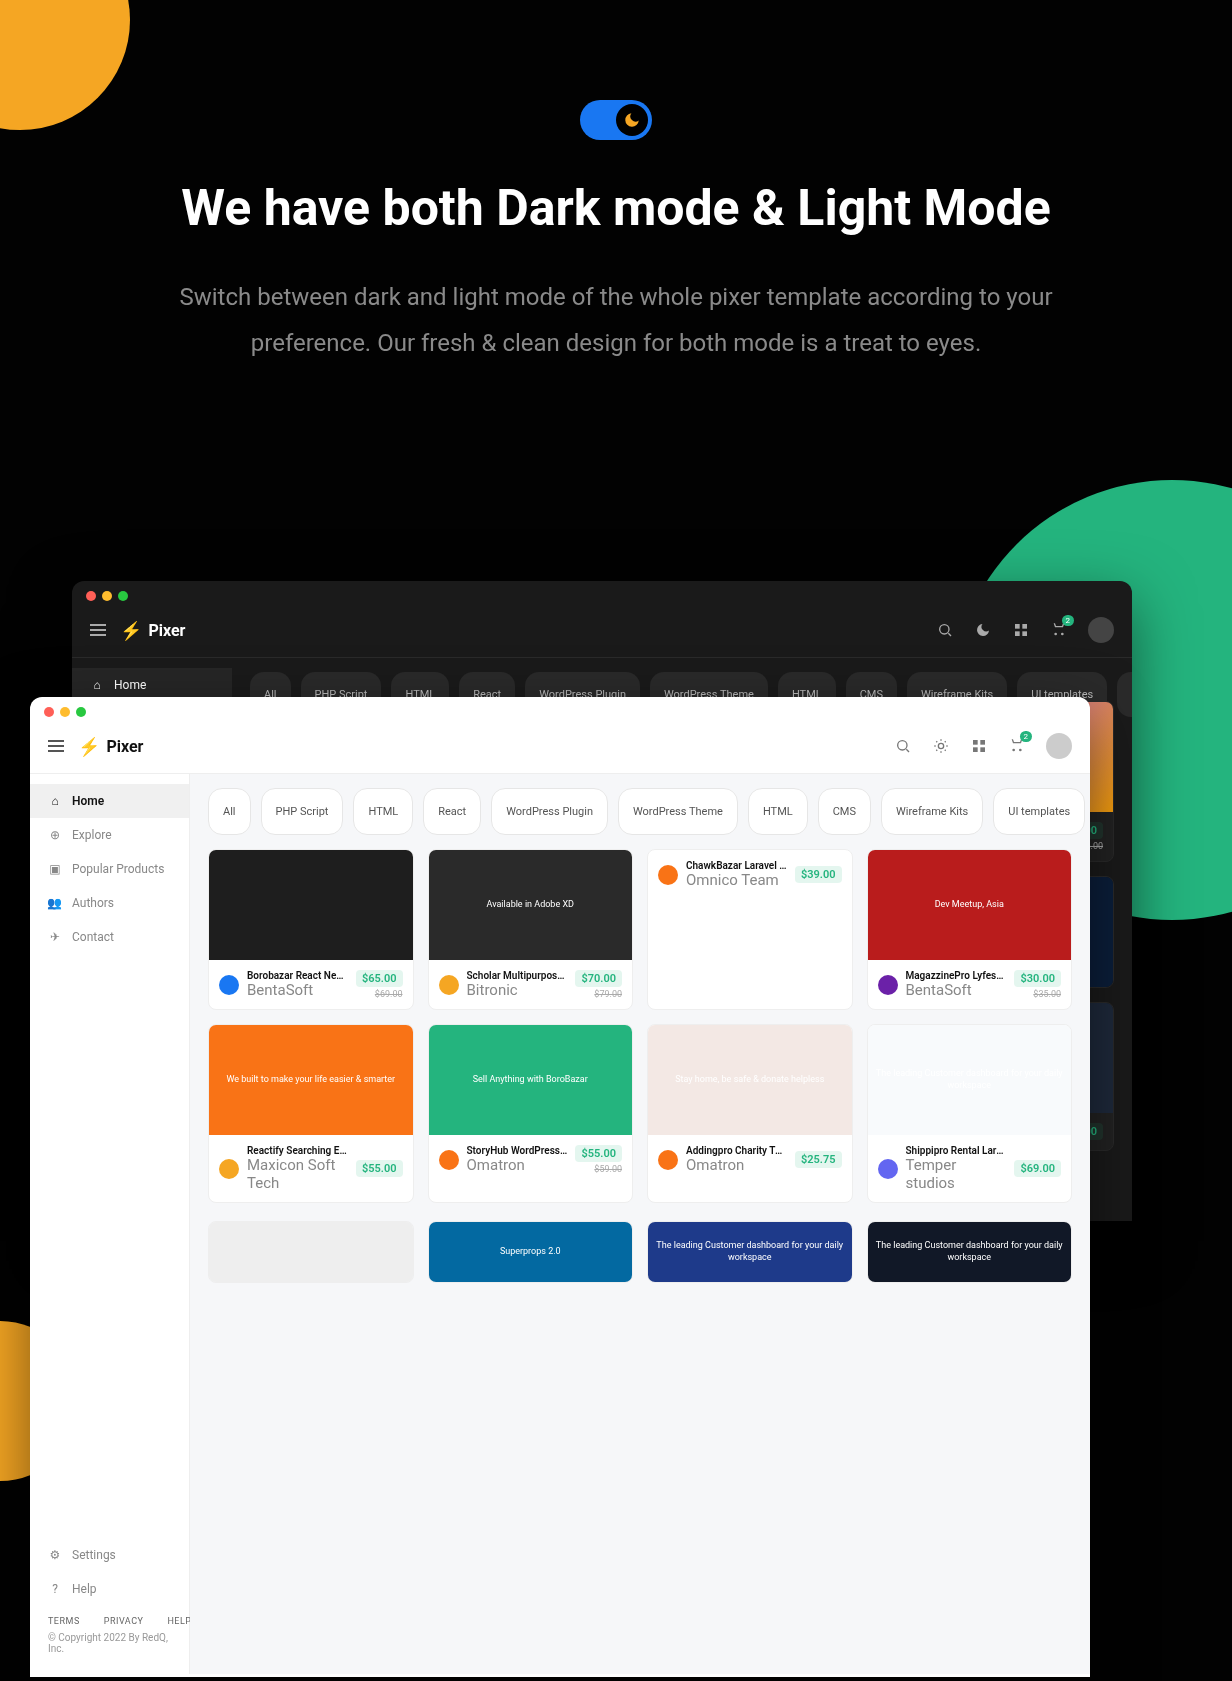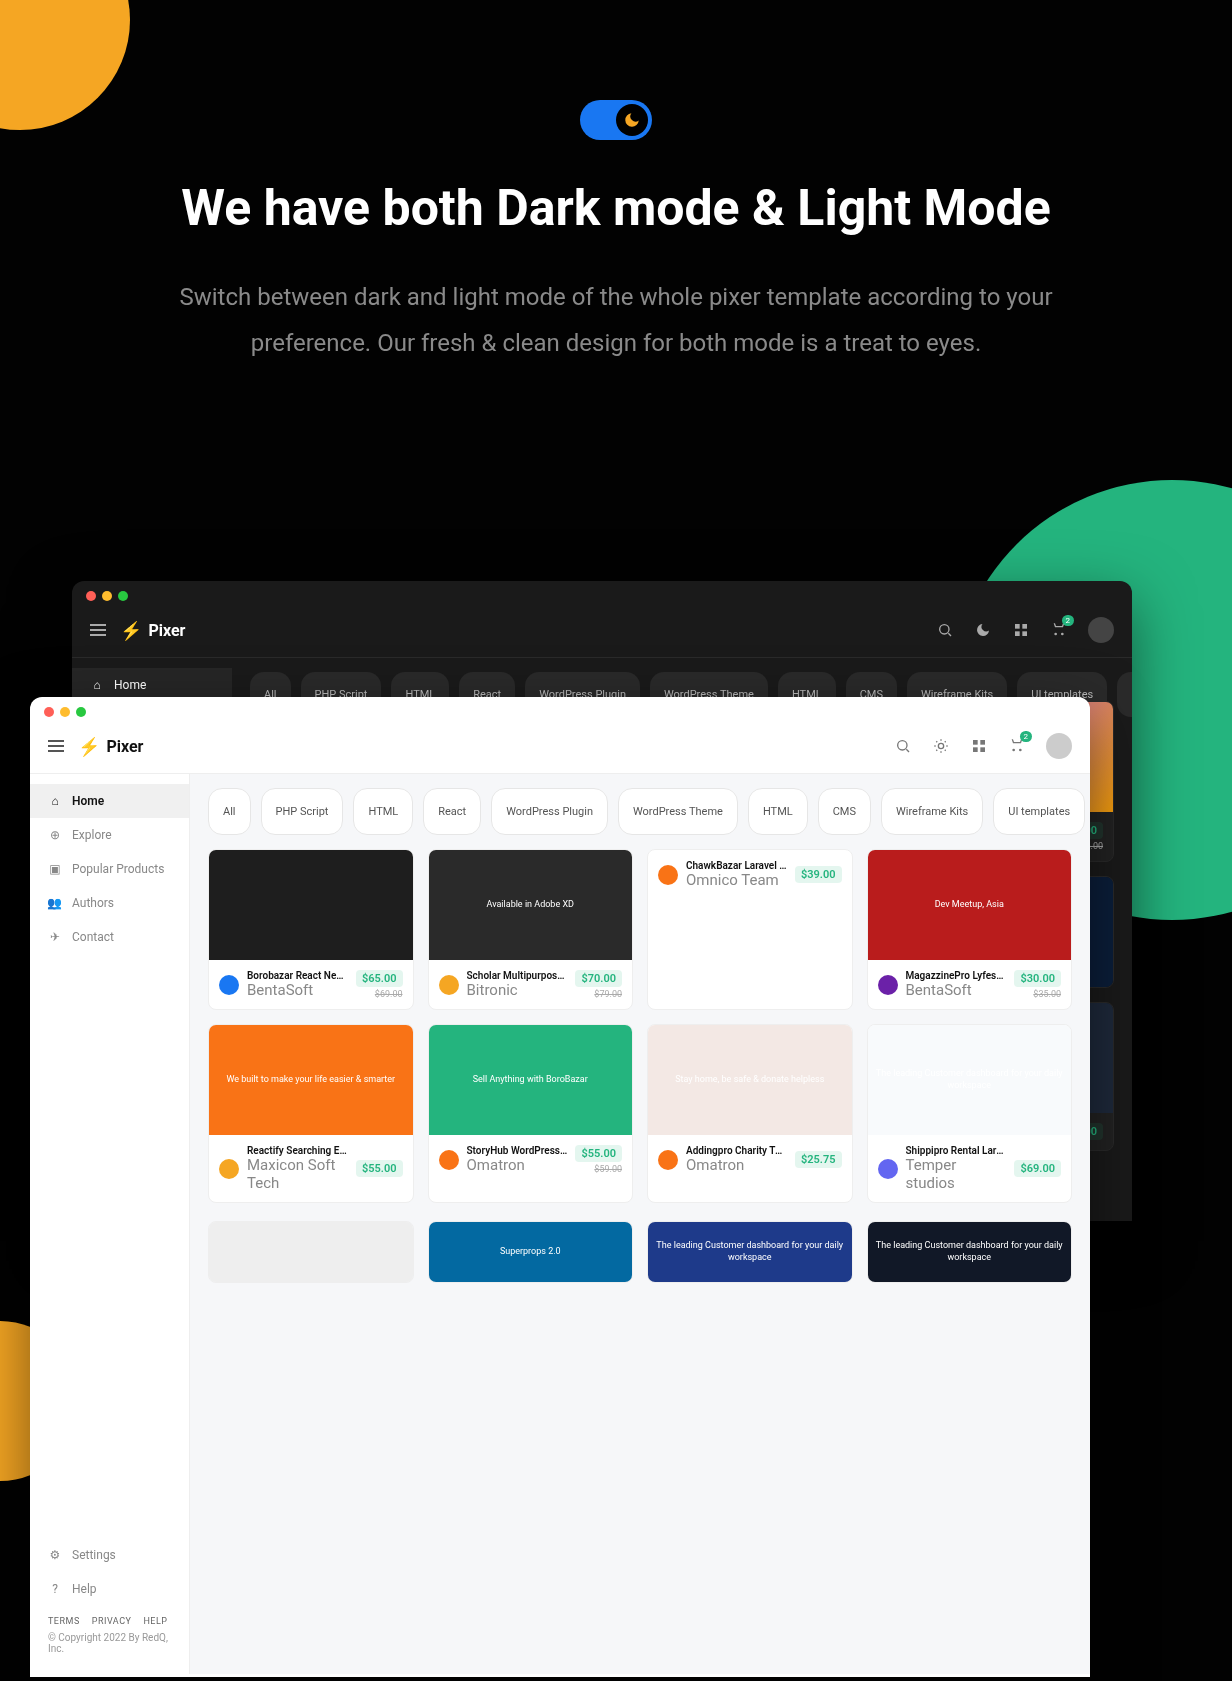--- a/index.html
+++ b/index.html
@@ -96,21 +96,21 @@
   display: flex; align-items: center; gap: 10px; padding: 10px 18px;
   font-size: 12px; color: #888; cursor: pointer;
 }
 .dark .nav-item { color: #aaa; }
 .nav-item.active { background: rgba(128,128,128,.12); }
 .dark .nav-item.active { color: #fff; }
 .light .nav-item.active { color: #111; font-weight: 600; }
 .nav-item .ni { width: 14px; display: flex; justify-content: center; font-size: 12px; }
 
 .sidebar-footer { margin-top: auto; padding: 10px 18px; font-size: 10px; color: #999; }
-.sidebar-footer .links { display: flex; gap: 12px; margin-bottom: 6px; }
+.sidebar-footer .links { display: flex; gap: 24px; margin-bottom: 6px; }
 .sidebar-footer .links a { color: #666; text-decoration: none; font-size: 9px; letter-spacing: .5px; }
 
 .main { flex: 1; overflow: hidden; }
 .light .main { background: #f6f7f9; }
 
 .pill-row {
   display: flex; gap: 10px; padding: 14px 18px; align-items: center;
   overflow-x: auto; scrollbar-width: none;
 }
 .pill-row::-webkit-scrollbar { display: none; }

